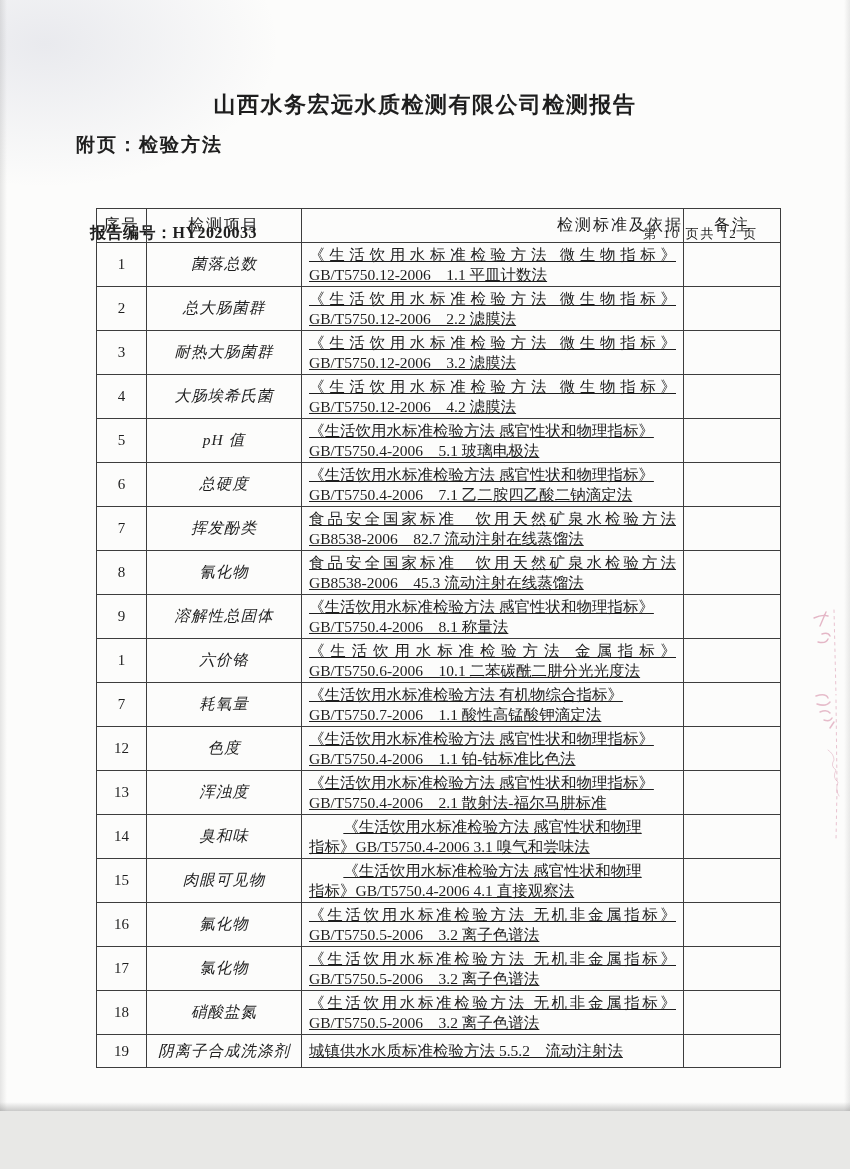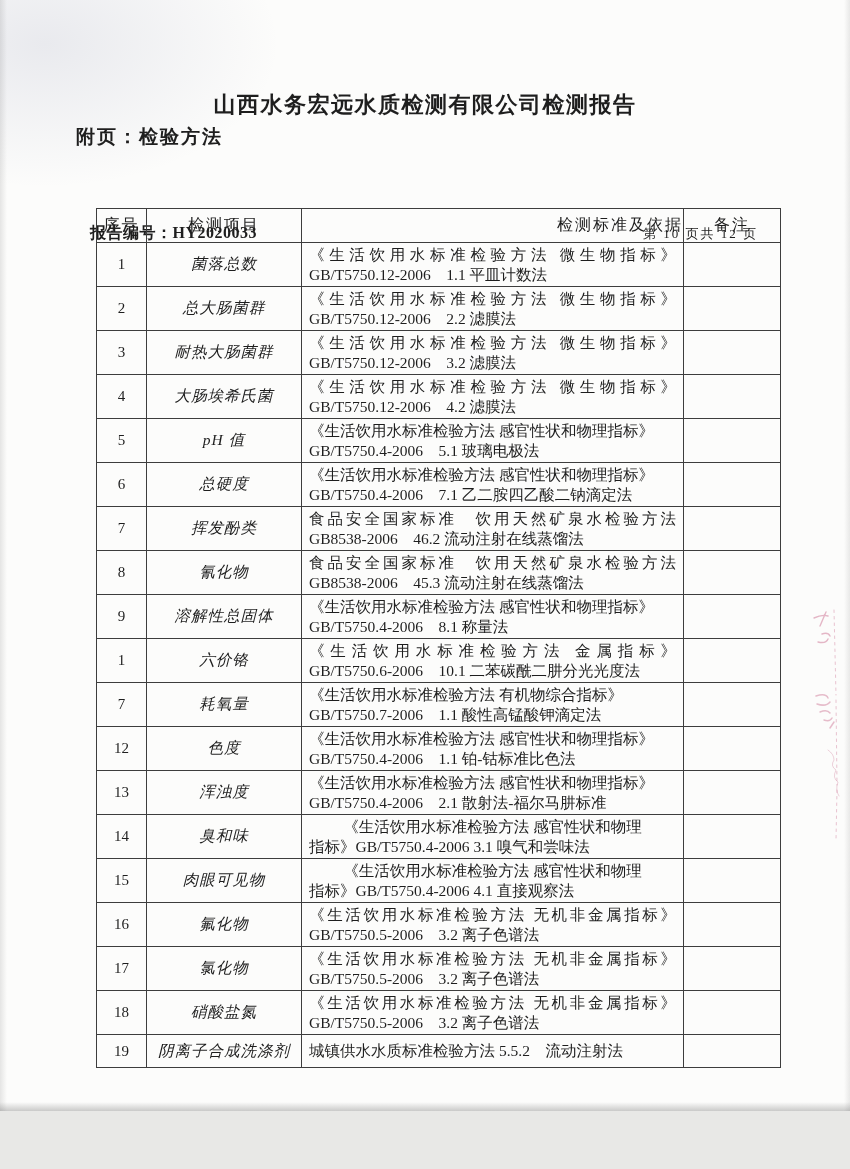--- a/index.html
+++ b/index.html
@@ -18,21 +18,21 @@
     background:linear-gradient(to right, rgba(60,60,60,0.12), rgba(60,60,60,0));}
   .edge-right{position:absolute;right:0;top:0;height:100%;width:6px;pointer-events:none;
     background:linear-gradient(to left, rgba(60,60,60,0.10), rgba(60,60,60,0));}
   .red-artifact{position:absolute;right:8px;top:600px;pointer-events:none;opacity:0.75;}
 
   .doc-title{
     position:absolute;top:90px;left:0;width:100%;
     text-align:center;font-size:22px;font-weight:bold;letter-spacing:1.5px;
   }
   .attach-label{
-    position:absolute;top:124px;left:76px;
+    position:absolute;top:132px;left:76px;
     font-size:19px;font-weight:bold;letter-spacing:2px;
   }
   .report-line{
     position:absolute;top:177px;left:90px;width:668px;
     display:flex;justify-content:space-between;align-items:baseline;
   }
   .report-no{font-size:16px;font-weight:bold;letter-spacing:0.5px;margin-top:46px;}
   .page-info{font-size:13px;letter-spacing:2px;}
 
   table.methods{
@@ -45,21 +45,21 @@
   }
   .methods th{
     height:33px;font-weight:normal;font-size:16px;letter-spacing:2px;
   }
   .methods th.h-std{text-align:right;padding-left:8px;}
   .methods td{height:41px;}
   .methods tr.single td{height:30px;}
   .c-no{text-align:center;font-size:15px;}
   .c-item{text-align:center;font-size:15.5px;letter-spacing:1px;font-style:italic;}
   .c-std{padding:1px 7px !important;font-size:15.5px;}
-  .std-line{line-height:20px;white-space:pre-wrap;}
+  .std-line{line-height:20px;white-space:pre-wrap;text-decoration:underline;}
   .std-line.spread{text-align:justify;text-align-last:justify;}
   .std-line.center{text-align:center;}
 </style>
 </head>
 <body>
 
 <div class="page">
 
   <div class="smudge-tl"></div>
 
@@ -140,21 +140,21 @@
             <div class="std-line">《生活饮用水标准检验方法 感官性状和物理指标》</div>
             <div class="std-line">GB/T5750.4-2006　7.1 乙二胺四乙酸二钠滴定法</div>
           </td>
           <td class="c-note"></td>
         </tr>
         <tr>
           <td class="c-no">7</td>
           <td class="c-item">挥发酚类</td>
           <td class="c-std">
             <div class="std-line spread">食品安全国家标准　饮用天然矿泉水检验方法</div>
-            <div class="std-line">GB8538-2006　46.2 流动注射在线蒸馏法</div>
+            <div class="std-line">GB8538-2006　82.7 流动注射在线蒸馏法</div>
           </td>
           <td class="c-note"></td>
         </tr>
         <tr>
           <td class="c-no">8</td>
           <td class="c-item">氰化物</td>
           <td class="c-std">
             <div class="std-line spread">食品安全国家标准　饮用天然矿泉水检验方法</div>
             <div class="std-line">GB8538-2006　45.3 流动注射在线蒸馏法</div>
           </td>

